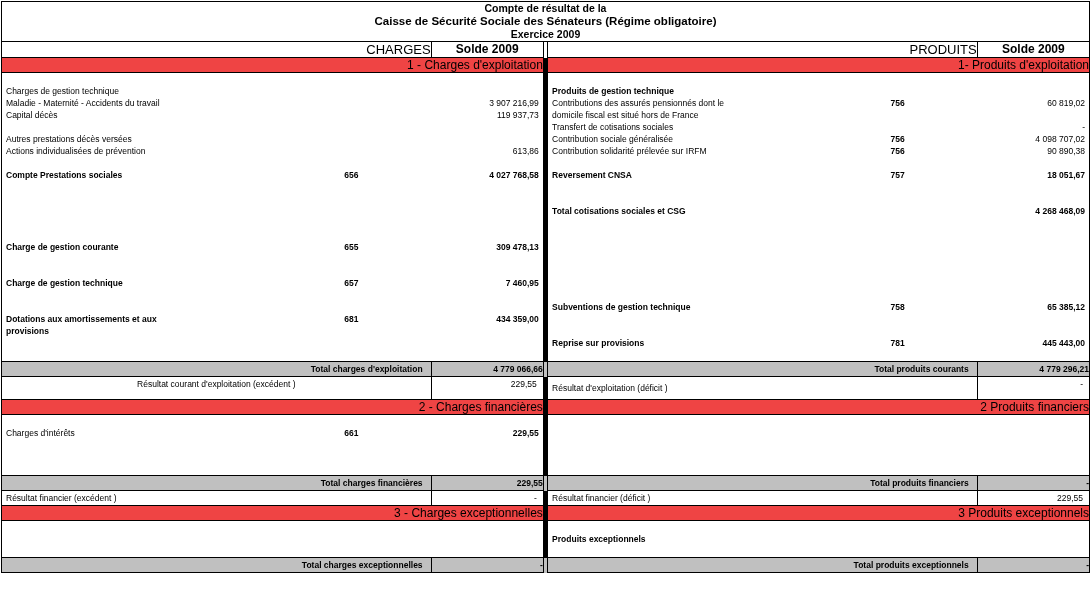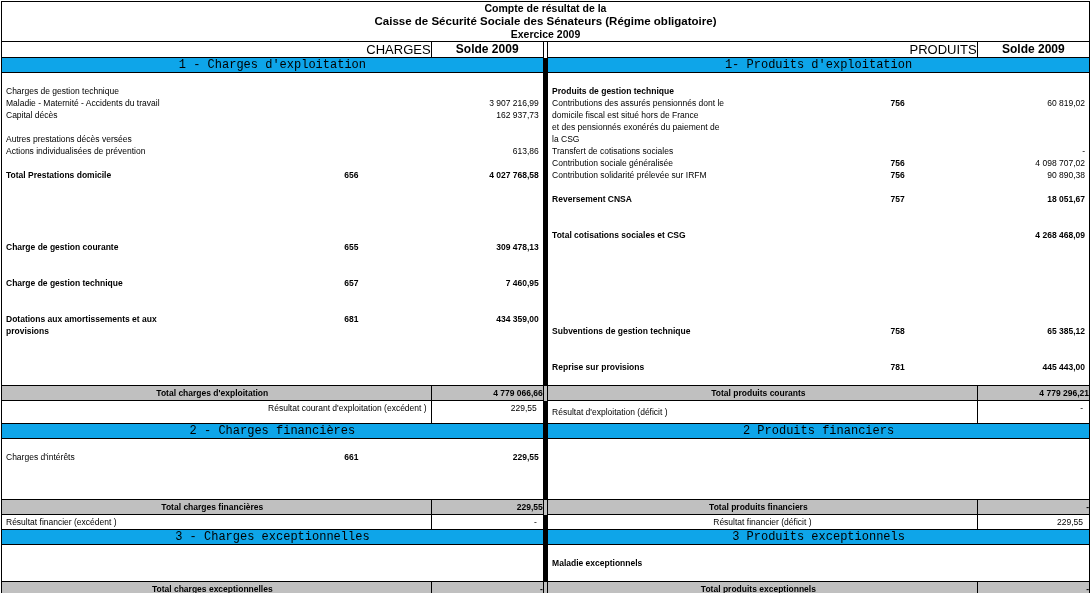--- a/index.html
+++ b/index.html
@@ -56,25 +56,24 @@
     padding: 3px 0;
     font-weight: normal;
   }
   .hdr-solde {
     text-align: center;
     font-size: 12px;
     font-weight: bold;
     padding: 5px 0;
   }
   .section-band {
-    background: #0ea5e9;
-    text-align: center;
+    background: #ef4444;
+    text-align: right;
     font-size: 12px;
     padding: 3px 0;
-    font-family: Liberation Mono, monospace;
   }
   .gut {
     background: #ffffff;
     border-top: none !important;
     border-bottom: none !important;
   }
   .gut-black { background: #000000; }
 
   
   table.block {
@@ -98,21 +97,21 @@
   .small { font-size: 8px; }
 
   .band-row td {
     background: #c0c0c0;
     font-size: 8.5px;
     font-weight: bold;
     height: 14px;
     line-height: 14px;
     padding: 0 4px;
   }
-  .band-row td.lbl { text-align: center; padding-right: 8px; }
+  .band-row td.lbl { text-align: right; padding-right: 8px; }
   .band-row td.val { text-align: right; }
   .plain-row td {
     font-size: 8.5px;
     height: 14px;
     line-height: 14px;
   }
   .cell-pad { padding: 2px 0 2px 0; }
 </style>
 </head>
 <body>
@@ -165,42 +164,42 @@
           <td class="val"></td>
         </tr>
         <tr>
           <td class="lbl">Maladie - Maternité - Accidents du travail</td>
           <td class="code"></td>
           <td class="val">3 907 216,99</td>
         </tr>
         <tr>
           <td class="lbl">Capital décès</td>
           <td class="code"></td>
-          <td class="val">162 937,73</td>
+          <td class="val">119 937,73</td>
         </tr>
         <tr>
           <td class="lbl"></td>
           <td class="code"></td>
           <td class="val"></td>
         </tr>
         <tr>
           <td class="lbl">Autres prestations décès versées</td>
           <td class="code"></td>
           <td class="val"></td>
         </tr>
         <tr>
           <td class="lbl">Actions individualisées de prévention</td>
           <td class="code"></td>
           <td class="val">613,86</td>
         </tr>
         <tr class="spacer">
                   <td colspan="3"></td>
                 </tr>
         <tr class="bold">
-          <td class="lbl bold">Total Prestations domicile</td>
+          <td class="lbl bold">Compte Prestations sociales</td>
           <td class="code">656</td>
           <td class="val bold">4 027 768,58</td>
         </tr>
         <tr class="spacer">
                   <td colspan="3"></td>
                 </tr>
         <tr class="spacer">
                   <td colspan="3"></td>
                 </tr>
         <tr class="spacer">
@@ -256,25 +255,20 @@
           <td class="lbl bold">Produits de gestion technique</td>
           <td class="code"></td>
           <td class="val"></td>
         </tr>
         <tr>
           <td class="lbl small">Contributions des assurés pensionnés dont le domicile fiscal est situé hors de France</td>
           <td class="code">756</td>
           <td class="val">60 819,02</td>
         </tr>
         <tr>
-          <td class="lbl small">et des pensionnés exonérés du paiement de la CSG</td>
-          <td class="code"></td>
-          <td class="val"></td>
-        </tr>
-        <tr>
           <td class="lbl">Transfert de cotisations sociales</td>
           <td class="code"></td>
           <td class="val">-</td>
         </tr>
         <tr>
           <td class="lbl">Contribution sociale généralisée</td>
           <td class="code">756</td>
           <td class="val">4 098 707,02</td>
         </tr>
         <tr>
@@ -348,21 +342,21 @@
 
   <tr class="band-row">
     <td colspan="2" class="lbl">Total charges d'exploitation</td>
     <td class="val">4 779 066,66</td>
     <td class="gut gut-black"></td>
     <td colspan="2" class="lbl">Total produits courants</td>
     <td class="val">4 779 296,21</td>
   </tr>
 
   <tr class="plain-row">
-    <td colspan="2" style="padding:0 4px; text-align:right;">Résultat courant d'exploitation (excédent )</td>
+    <td colspan="2" style="padding:0 4px; text-align:center;">Résultat courant d'exploitation (excédent )</td>
     <td style="padding:0 6px 0 0; text-align:right;">229,55</td>
     <td class="gut gut-black"></td>
     <td colspan="2" style="padding:4px 4px; text-align:left;">Résultat d'exploitation (déficit )</td>
     <td style="padding:0 6px 0 0; text-align:right;">-</td>
   </tr>
 
   <tr>
     <td colspan="3" class="section-band">2 - Charges financières</td>
     <td class="gut gut-black"></td>
     <td colspan="3" class="section-band">2 Produits financiers</td>
@@ -421,21 +415,21 @@
     <td class="val">229,55</td>
     <td class="gut gut-black"></td>
     <td colspan="2" class="lbl">Total produits financiers</td>
     <td class="val">-</td>
   </tr>
 
   <tr class="plain-row">
     <td colspan="2" style="padding:0 4px; text-align:left;margin-left:44px;">Résultat financier (excédent )</td>
     <td style="padding:0 6px 0 0; text-align:right;">-</td>
     <td class="gut gut-black"></td>
-    <td colspan="2" style="padding:0 20px; text-align:center;">Résultat financier (déficit )</td>
+    <td colspan="2" style="padding:0 4px; text-align:left;">Résultat financier (déficit )</td>
     <td style="padding:0 6px 0 0; text-align:right;">229,55</td>
   </tr>
 
   <tr>
     <td colspan="3" class="section-band">3 - Charges exceptionnelles</td>
     <td class="gut gut-black"></td>
     <td colspan="3" class="section-band">3 Produits exceptionnels</td>
   </tr>
 
   <tr>
@@ -455,21 +449,21 @@
             </table>
     </td>
     <td class="gut gut-black"></td>
     <td colspan="3" class="cell-pad">
       <table class="block">
         <tbody>
                 <tr class="spacer">
                   <td colspan="3"></td>
                 </tr>
         <tr>
-          <td class="lbl bold">Maladie exceptionnels</td>
+          <td class="lbl bold">Produits exceptionnels</td>
           <td class="code"></td>
           <td class="val"></td>
         </tr>
         <tr class="spacer">
                   <td colspan="3"></td>
                 </tr>
       </tbody>
             </table>
     </td>
   </tr>

